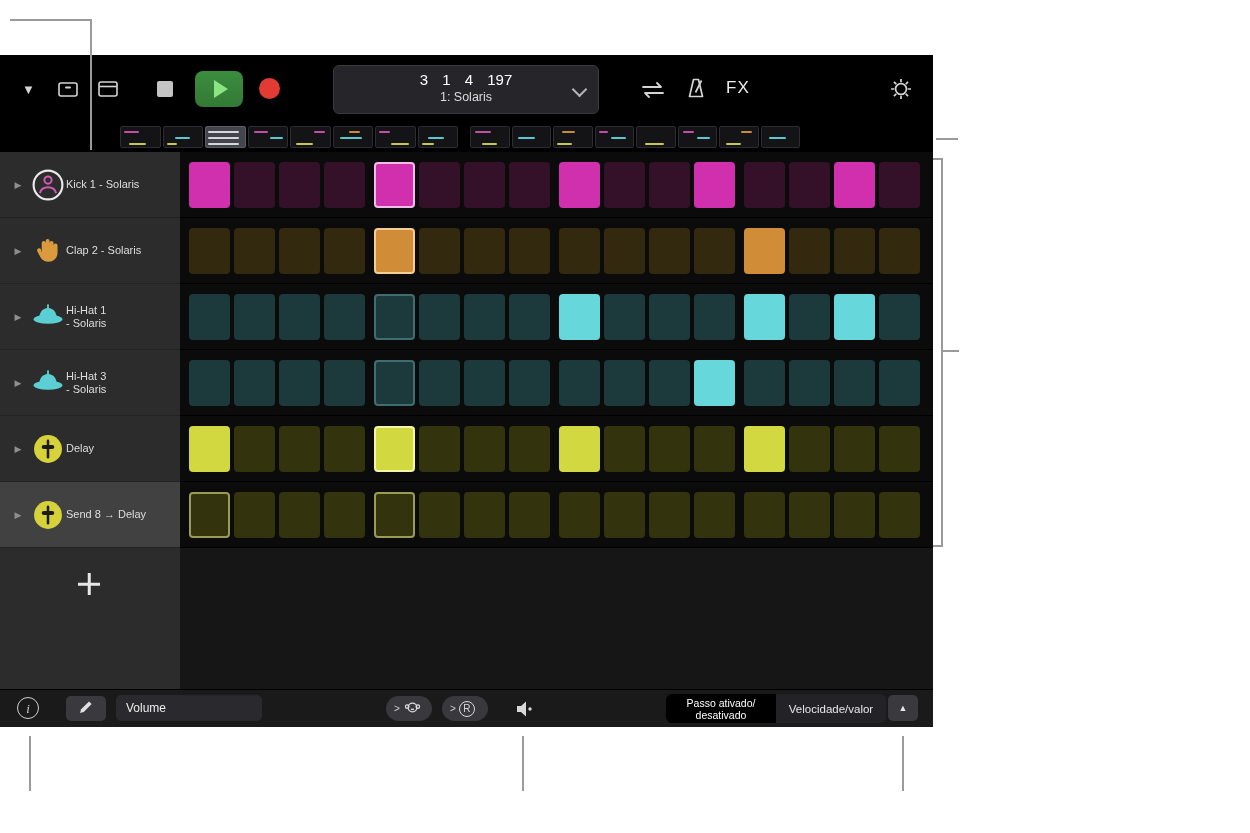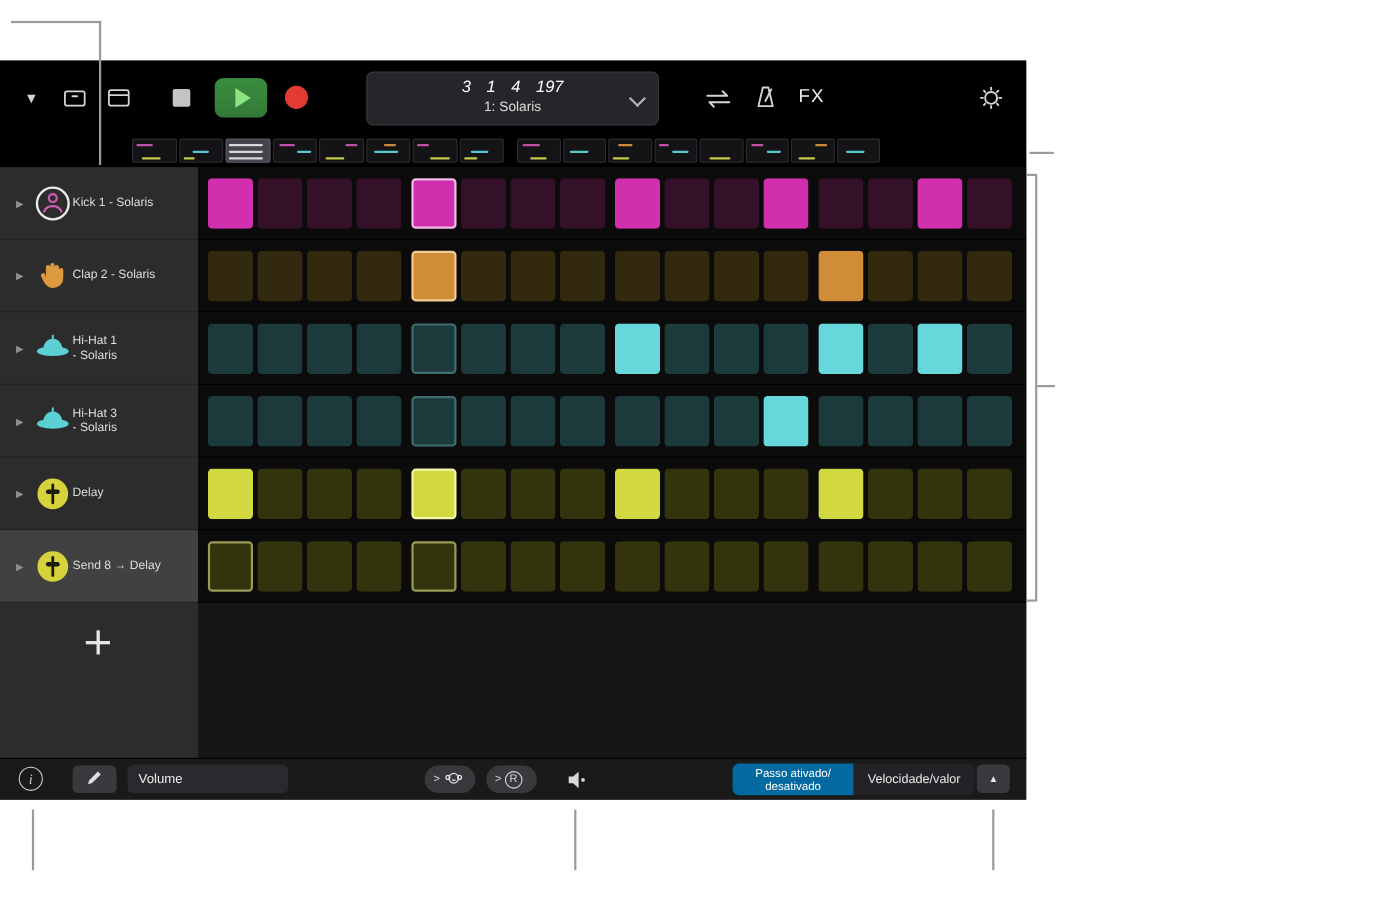--- a/index.html
+++ b/index.html
@@ -12,21 +12,21 @@
   
   .toolbar{position:absolute;left:0;top:0;right:0;height:67px;background:#000;}
   .tb-abs{position:absolute;}
   .tb-glyph{color:#d4d4d4;font-size:13px;line-height:1;}
   .tb-btn{background:none;border:none;padding:0;cursor:pointer;}
   .stop-square{display:block;width:16px;height:16px;background:#c4c4c4;border-radius:2px;}
   .play-button{left:195px;top:16px;width:48px;height:36px;background:linear-gradient(#43944322,#00000022),#3a8c3e;border:none;border-radius:8px;display:flex;align-items:center;justify-content:center;cursor:pointer;}
   .play-tri{display:block;width:0;height:0;border-left:14px solid #8ce483;border-top:9px solid transparent;border-bottom:9px solid transparent;margin-left:3px;}
   .rec-dot{display:block;width:21px;height:21px;border-radius:50%;background:#e23b34;}
   .lcd{left:333px;top:10px;width:264px;height:47px;background:#26262a;border:1px solid #3a3a3e;border-radius:6px;cursor:pointer;}
-  .lcd-line1{margin-top:5px;text-align:center;color:#fff;font-size:15px;word-spacing:10px;font-style:italic;}
+  .lcd-line1{margin-top:5px;text-align:center;color:#fff;font-size:15px;word-spacing:10px;}
   .lcd-line2{text-align:center;color:#dcdcdc;font-size:12.5px;margin-top:2px;}
   .lcd-chevron{position:absolute;right:13px;top:18px;width:9px;height:9px;border-right:2px solid #b5b5b5;border-bottom:2px solid #b5b5b5;transform:rotate(45deg);}
   .fx-label{color:#ececec;font-size:17px;letter-spacing:1px;}
 
   
   .overview-strip{position:absolute;left:0;top:67px;right:0;height:30px;background:#000;}
   .thumb{position:absolute;top:4px;height:22px;display:flex;gap:2px;}
   #thumb-0{left:120px;width:338px;}
   #thumb-1{left:470px;width:330px;}
   .o-seg{flex:1;position:relative;background:#141417;border:1px solid #2c2c32;border-radius:2px;overflow:hidden;}
@@ -59,21 +59,21 @@
   .info-btn{position:absolute;left:17px;top:7px;width:22px;height:22px;border:1.5px solid #cfcfcf;border-radius:50%;color:#cfcfcf;font-size:13px;text-align:center;line-height:20px;font-family:"Liberation Serif",serif;font-style:italic;box-sizing:border-box;cursor:pointer;background:none;}
   .edit-btn{position:absolute;left:66px;top:6px;width:40px;height:25px;background:#3a3a3e;border:none;border-radius:5px;display:flex;align-items:center;justify-content:center;cursor:pointer;}
   .name-field{position:absolute;left:116px;top:5px;width:146px;height:26px;background:#2a2a2e;border-radius:5px;color:#ececec;font-size:12px;line-height:26px;padding-left:10px;box-sizing:border-box;cursor:text;}
   .pill{position:absolute;top:6px;height:25px;background:#39393d;border:none;border-radius:13px;color:#d9d9d9;display:flex;align-items:center;gap:3px;padding:0 8px;box-sizing:border-box;cursor:pointer;}
   #monkey-pill{left:386px;width:46px;}
   #r-pill{left:442px;width:46px;}
   .chev{font-size:10px;color:#cfcfcf;}
   .r-badge{width:16px;height:16px;border:1.5px solid #d9d9d9;border-radius:50%;font-size:10px;line-height:14px;text-align:center;box-sizing:border-box;display:block;}
   .speaker-btn{position:absolute;left:506px;top:6px;width:30px;height:25px;background:none;border:none;cursor:pointer;}
   .mode-switch{position:absolute;left:666px;top:4px;height:29px;display:flex;}
-  .seg-blue{width:110px;background:#0369a1;border:none;border-radius:6px 0 0 6px;color:#fff;font-size:10.5px;line-height:12px;display:flex;flex-direction:column;justify-content:center;align-items:center;cursor:pointer;}
+  .seg-blue{width:110px;background:#000000;border:none;border-radius:6px 0 0 6px;color:#fff;font-size:10.5px;line-height:12px;display:flex;flex-direction:column;justify-content:center;align-items:center;cursor:pointer;}
   .seg-dark{width:110px;background:#232327;border:none;border-radius:0 6px 6px 0;color:#e8e8e8;font-size:11.5px;cursor:pointer;}
   .collapse-btn{position:absolute;left:888px;top:5px;width:30px;height:26px;background:#3a3a3e;border:none;border-radius:5px;color:#e8e8e8;font-size:9px;cursor:pointer;}
 
   
   .callout{position:absolute;background:#9a9a9a;}
   #co-top-h{left:10px;top:19px;width:82px;height:2px;}
   #co-top-v{left:90px;top:19px;width:2px;height:131px;}
   #co-strip{left:936px;top:138px;width:22px;height:2px;}
   #co-br-v{left:941px;top:158px;width:2px;height:389px;}
   #co-br-t{left:933px;top:158px;width:8px;height:2px;}

